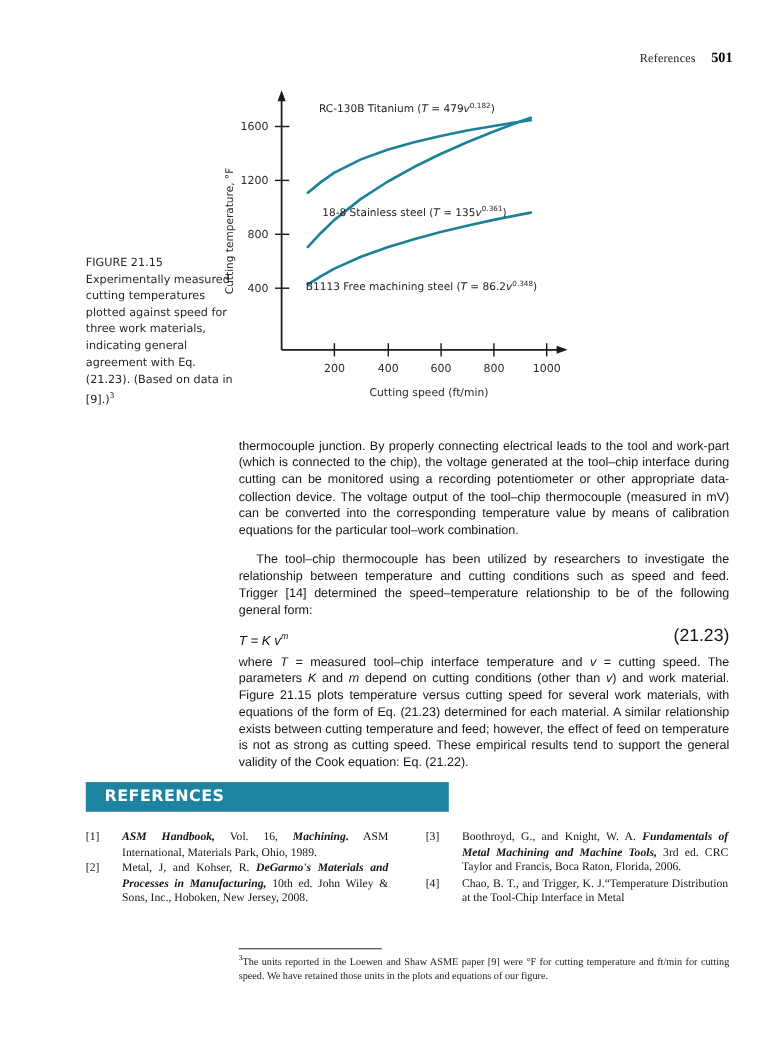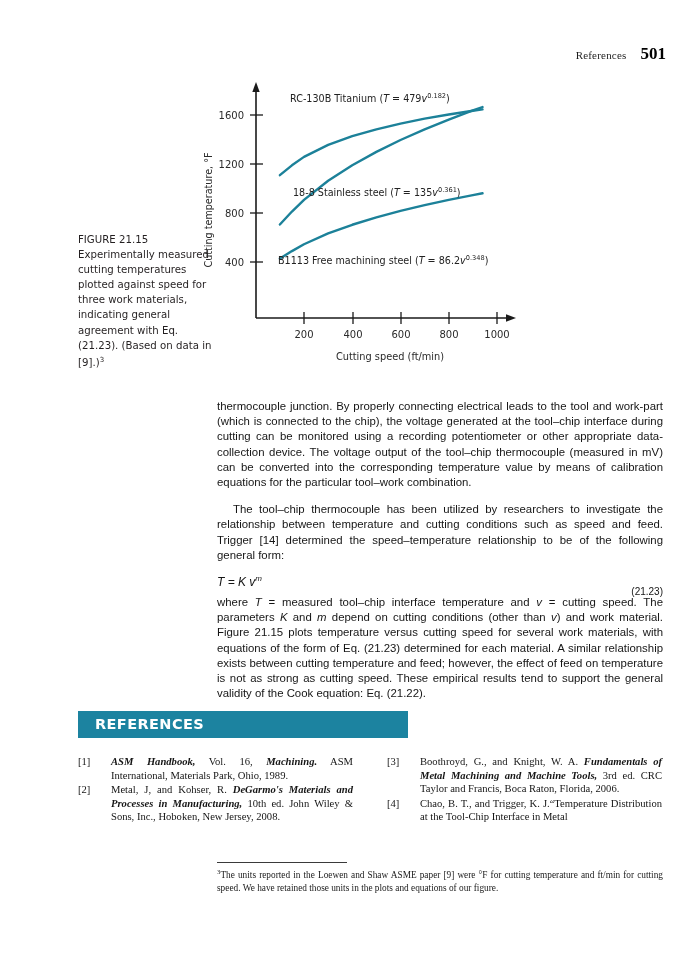--- a/index.html
+++ b/index.html
@@ -25,21 +25,21 @@
     align-items: baseline;
     gap: 14px;
     font-family: "Liberation Serif", serif;
   }
   #running-head .rh-title {
     font-size: 11px;
     letter-spacing: .2px;
     color: #1d1d1d;
   }
   #running-head .rh-page {
-    font-size: 17px;
+    font-size: 13px;
     font-weight: bold;
     color: #000;
   }
 
   
   #figure-block {
     position: absolute;
     left: 0;
     top: 70px;
     width: 700px;
@@ -95,23 +95,23 @@
     position: relative;
     height: 17px;
   }
   #body-text .eqline .eq {
     font-style: italic;
     font-size: 12px;
   }
   #body-text .eqline .eqnum {
     position: absolute;
     right: 0;
-    top: 13px;
+    top: 0;
     font-style: normal;
-    font-size: 10px;
+    font-size: 16px;
   }
   .it { font-style: italic; }
 
   
   #references-bar {
     position: absolute;
     left: 78px;
     top: 711px;
     width: 330px;
     height: 27px;

